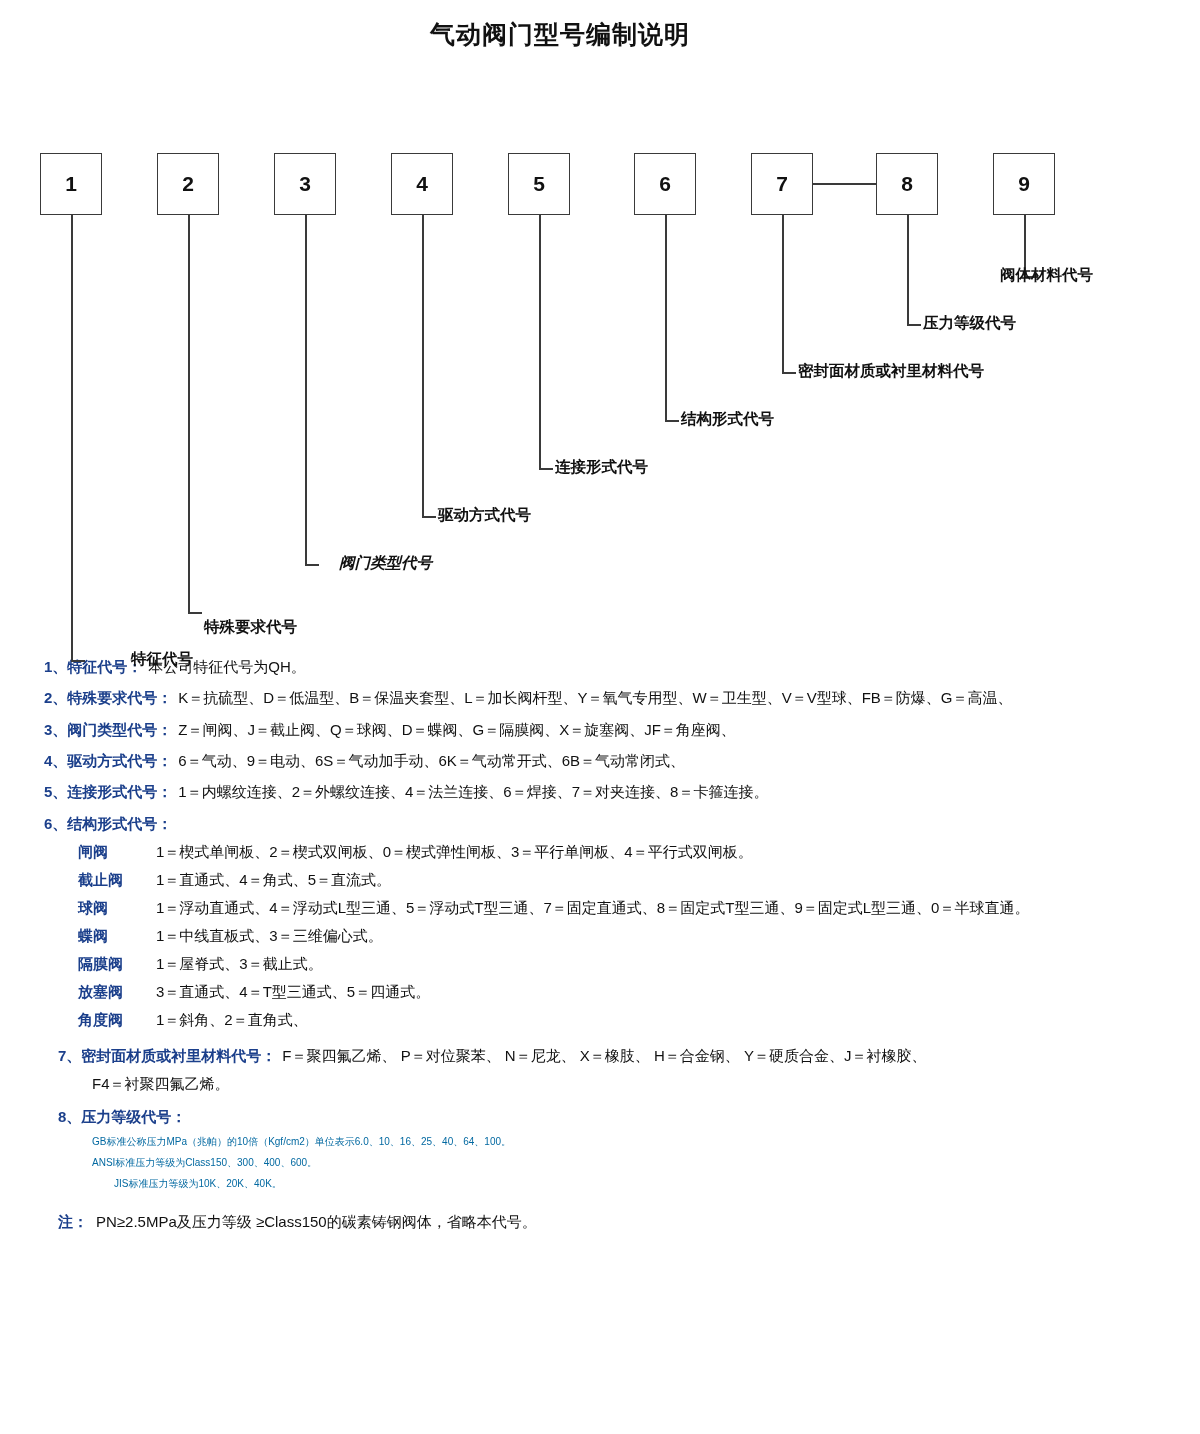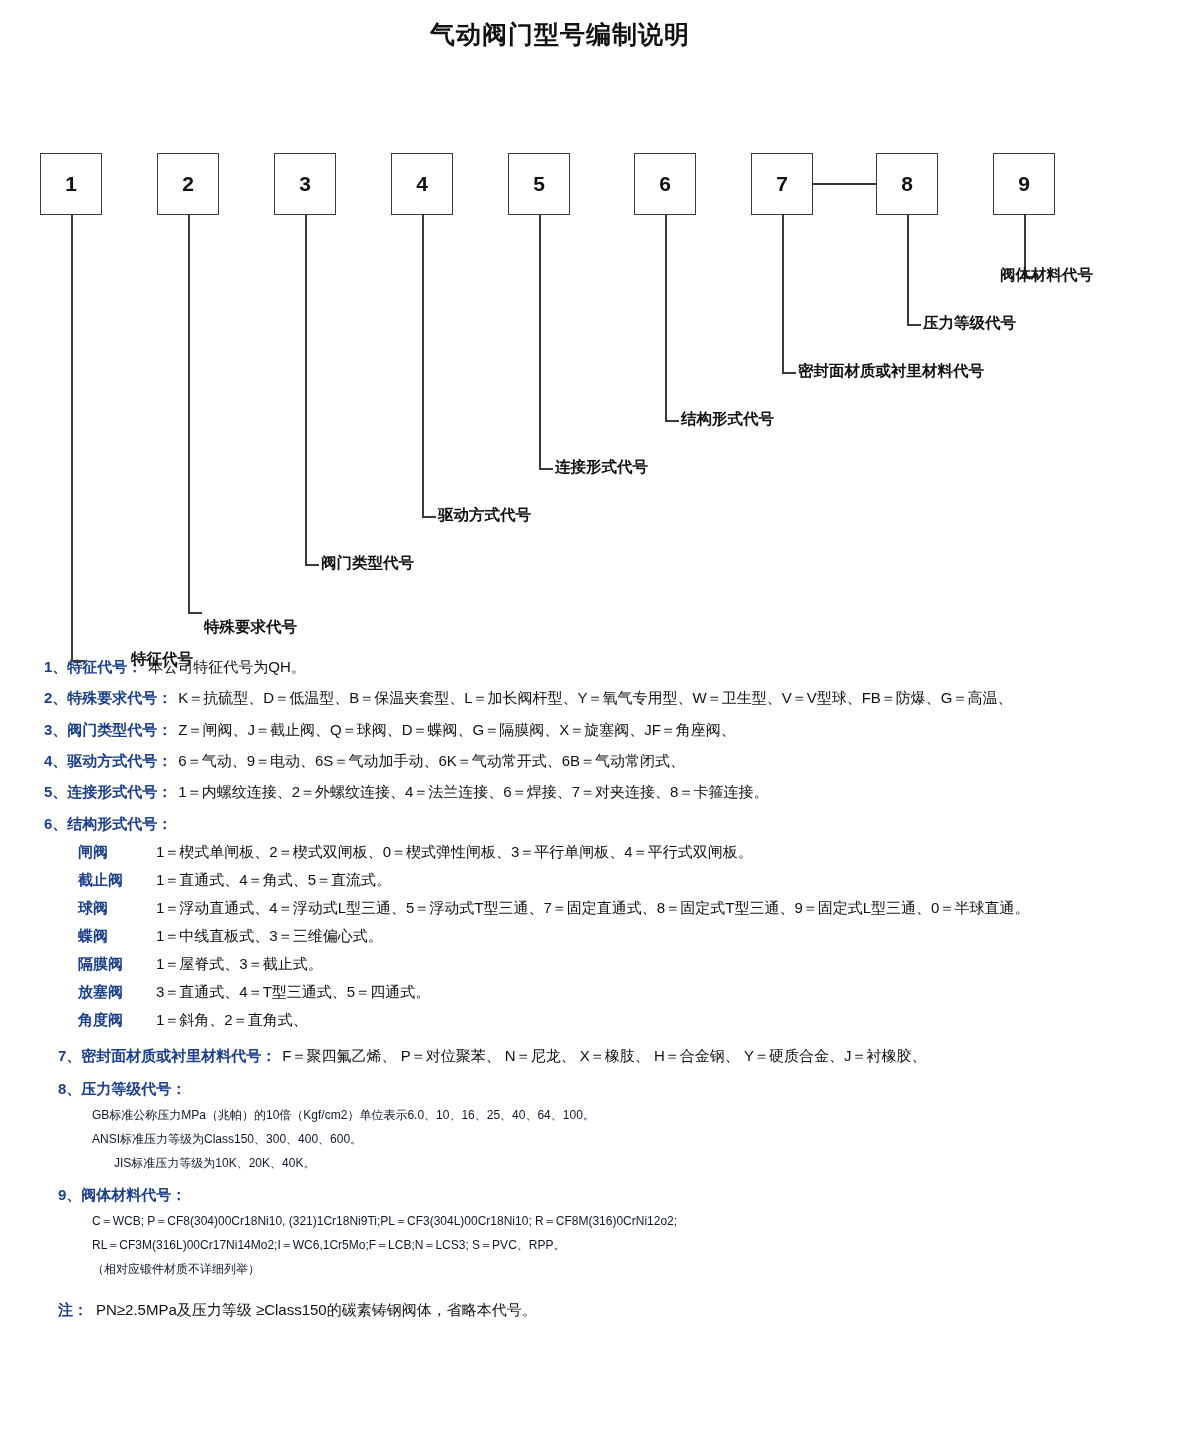--- a/index.html
+++ b/index.html
@@ -47,21 +47,21 @@
   .notes{padding:0 40px 0 44px;}
   .row{display:flex;align-items:flex-start;margin-bottom:8px;font-size:15px;line-height:1.55;}
   .row .lbl{color:#1b3f8b;font-weight:bold;white-space:nowrap;}
   .row .val{color:#111;margin-left:6px;}
   .hdr{color:#1b3f8b;font-weight:bold;font-size:15px;margin-bottom:6px;}
 
   .sub{margin:0 0 4px 34px;display:flex;align-items:flex-start;font-size:15px;line-height:1.6;}
   .sub .sublbl{color:#1b3f8b;font-weight:bold;width:78px;flex:0 0 78px;white-space:nowrap;}
   .sub .subval{color:#111;}
 
-  .blk{margin:0 0 4px 34px;font-size:12px;line-height:1.7;color:#0f172a;}
+  .blk{margin:0 0 4px 34px;font-size:10px;line-height:1.7;color:#0369a1;}
   .cont{margin:0 0 4px 34px;font-size:15px;line-height:1.6;color:#111;}
 
   .sect{margin-top:12px;}
   .sect .row{margin-bottom:4px;}
 
   .footnote{display:flex;align-items:flex-start;margin:18px 0 0 14px;font-size:15px;line-height:1.6;}
   .footnote .lbl{color:#1b3f8b;font-weight:bold;white-space:nowrap;}
   .footnote .val{color:#111;margin-left:8px;}
 </style>
 </head>
@@ -129,21 +129,21 @@
 
     <div class="vline" style="left:71px;  top:150px; height:446px;"></div>
     <div class="hline" style="left:71px;  top:595px; width:14px;"></div>
 
     <div class="caption" style="left:1000px; top:200px;">阀体材料代号</div>
     <div class="caption" style="left:923px;  top:248px;">压力等级代号</div>
     <div class="caption" style="left:798px;  top:296px;">密封面材质或衬里材料代号</div>
     <div class="caption" style="left:681px;  top:344px;">结构形式代号</div>
     <div class="caption" style="left:555px;  top:392px;">连接形式代号</div>
     <div class="caption" style="left:438px;  top:440px;">驱动方式代号</div>
-    <div class="caption" style="left:321px;  top:488px;">阀门类型代号</div>
+    <div class="caption" style="left:339px;  top:488px;font-style:italic;">阀门类型代号</div>
     <div class="caption" style="left:204px;  top:552px;">特殊要求代号</div>
     <div class="caption" style="left:102px;   top:584px;padding-left:29px;">特征代号</div>
   </div>
 
   <div class="notes">
 
     <div class="row">
       <span class="lbl">1、特征代号：</span>
       <span class="val">本公司特征代号为QH。</span>
     </div>
@@ -195,35 +195,30 @@
         <span class="sublbl">角度阀</span>
         <span class="subval">1＝斜角、2＝直角式、</span>
       </div>
     </div>
 
     <div class="sect">
       <div class="row" style="margin-left:14px;">
         <span class="lbl">7、密封面材质或衬里材料代号：</span>
         <span class="val">F＝聚四氟乙烯、  P＝对位聚苯、   N＝尼龙、  X＝橡肢、   H＝合金钢、    Y＝硬质合金、J＝衬橡胶、</span>
       </div>
+      <div class="cont" style="margin-left:48px;">F4＝衬聚四氟乙烯。</div>
     </div>
 
     <div class="sect">
       <div class="hdr" style="margin-left:14px;">8、压力等级代号：</div>
       <div class="blk" style="margin-left:48px;">GB标准公称压力MPa（兆帕）的10倍（Kgf/cm2）单位表示6.0、10、16、25、40、64、100。</div>
       <div class="blk" style="margin-left:48px;">ANSI标准压力等级为Class150、300、400、600。</div>
       <div class="blk" style="margin-left:70px;">JIS标准压力等级为10K、20K、40K。</div>
     </div>
 
-    <div class="sect">
-      <div class="hdr" style="margin-left:14px;">9、阀体材料代号：</div>
-      <div class="blk" style="margin-left:48px;">C＝WCB; P＝CF8(304)00Cr18Ni10, (321)1Cr18Ni9Ti;PL＝CF3(304L)00Cr18Ni10; R＝CF8M(316)0CrNi12o2;</div>
-      <div class="blk" style="margin-left:48px;">RL＝CF3M(316L)00Cr17Ni14Mo2;I＝WC6,1Cr5Mo;F＝LCB;N＝LCS3; S＝PVC、RPP。</div>
-      <div class="blk" style="margin-left:48px;">（相对应锻件材质不详细列举）</div>
-    </div>
 
     <div class="footnote">
       <span class="lbl">注：</span>
       <span class="val">PN≥2.5MPa及压力等级 ≥Class150的碳素铸钢阀体，省略本代号。</span>
     </div>
 
   </div>
 </div>
 
 </body></html>

